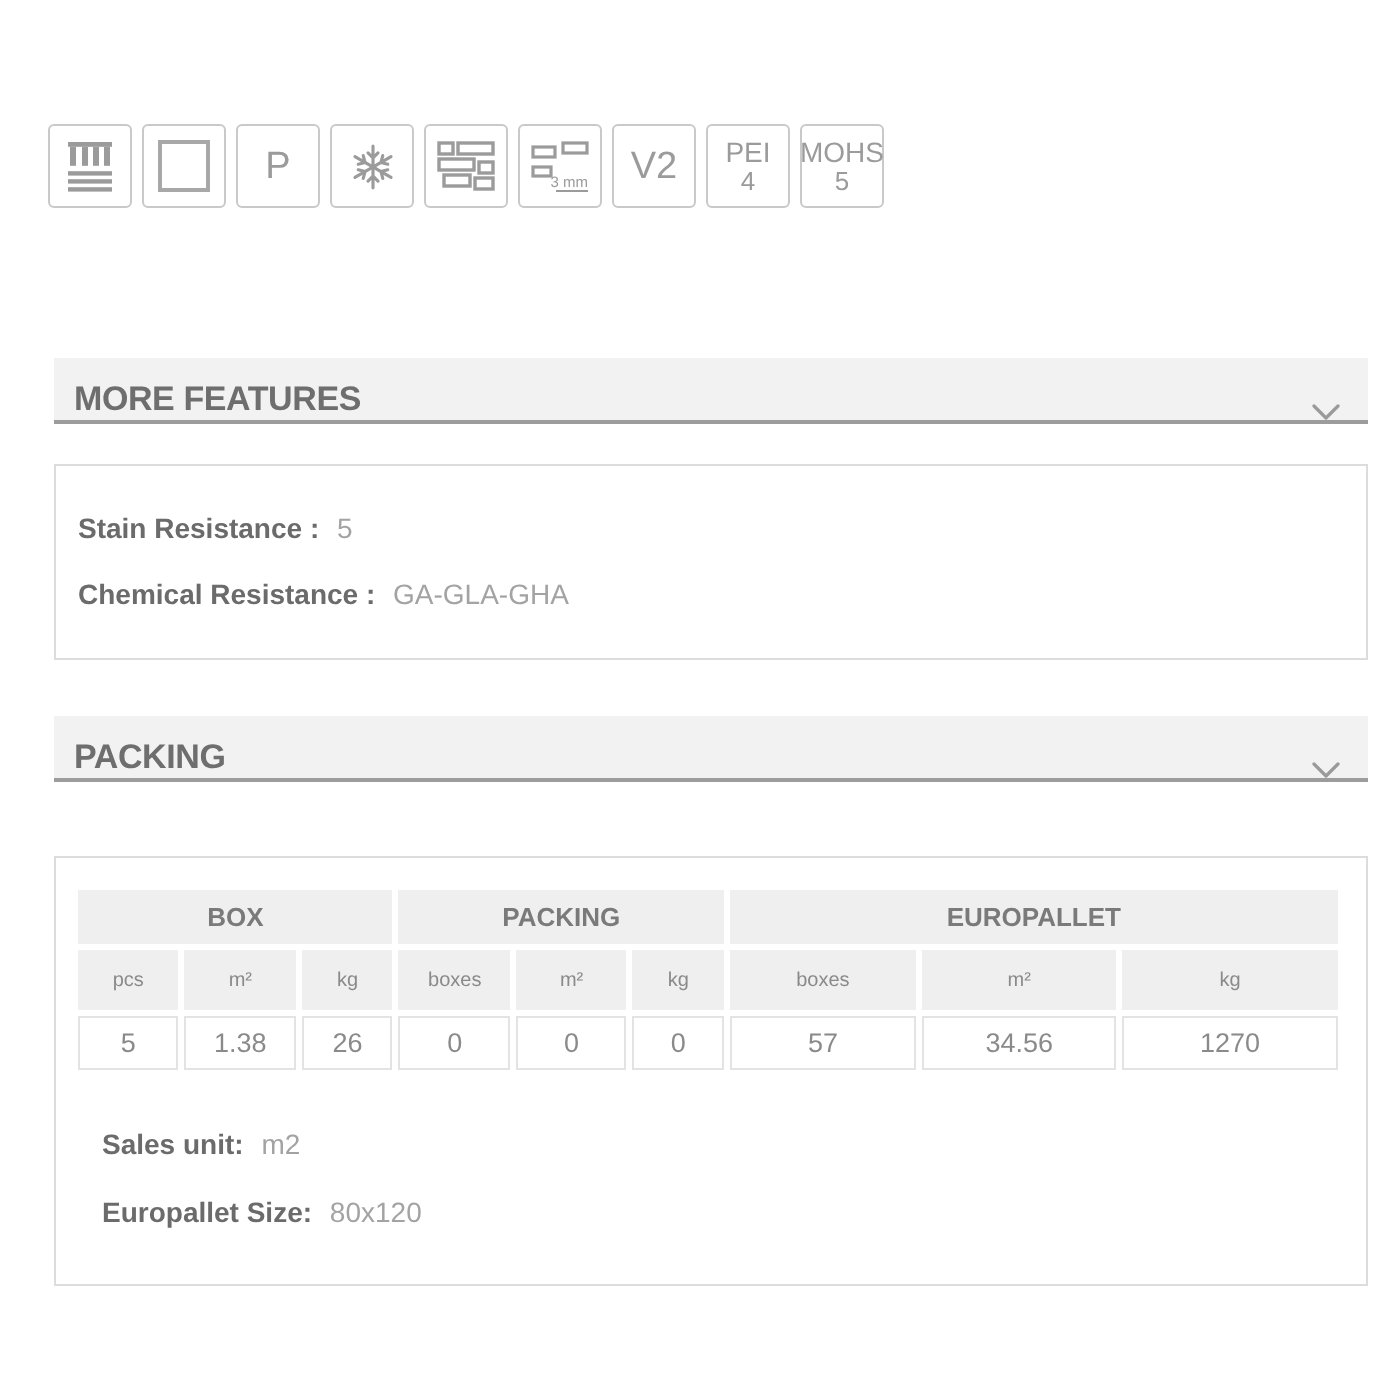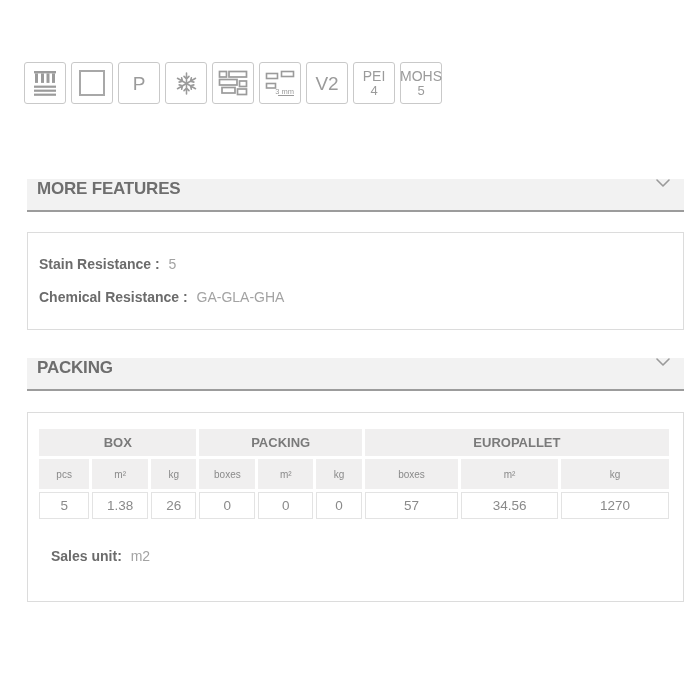--- a/index.html
+++ b/index.html
@@ -22,36 +22,36 @@
   .badge .big-letter{font-size:19px;font-weight:400;color:#9b9b9b;line-height:1;}
   .badge .two-line{display:flex;flex-direction:column;align-items:center;line-height:1.05;}
   .badge .two-line .top{font-size:14px;}
   .badge .two-line .bottom{font-size:13px;}
   .inner-square{width:22px;height:22px;border:2px solid #a8a8a8;}
 
   
   .sec-header{
     position:absolute;left:27px;width:657px;height:33px;box-sizing:border-box;
     background:#f2f2f2;border-bottom:2px solid #9c9c9c;
-    display:flex;align-items:flex-start;justify-content:space-between;
+    display:flex;align-items:flex-end;justify-content:space-between;
     padding:0 14px 0 10px;cursor:pointer;
   }
   .sec-header .sec-title{
     font-size:17px;font-weight:700;color:#6e6e6e;letter-spacing:-0.2px;
   }
   .sec-header.mf{top:179px;}
   .sec-header.pk{top:358px;}
 
   
   .content-box{
     position:absolute;left:27px;width:657px;box-sizing:border-box;
     border:1px solid #dcdcdc;background:#fff;
   }
   .features-box{top:232px;height:98px;padding:21px 28px 0 11px;}
-  .packing-box{top:412px;height:190px;padding:13px 11px 0 8px;}
+  .packing-box{top:428px;height:215px;padding:13px 11px 0 8px;}
 
   .kv-line{margin:0 0 13px 0;font-size:14px;line-height:20px;}
   .kv-label{font-weight:700;color:#6b6b6b;}
   .kv-value{font-weight:400;color:#a3a3a3;margin-left:5px;}
 
   
   table.packing{
     width:100%;border-collapse:separate;border-spacing:3px;
     table-layout:fixed;
   }
@@ -231,17 +231,21 @@
           <td>1270</td>
         </tr>
       </tbody>
     </table>
 
     <div class="packing-notes">
       <p class="kv-line">
         <span class="kv-label">Sales unit:</span>
         <span class="kv-value">m2</span>
       </p>
+      <p class="kv-line">
+        <span class="kv-label">Europallet Size:</span>
+        <span class="kv-value">80x120</span>
+      </p>
     </div>
 
   </div>
 
 </div>
 
 </body></html>

